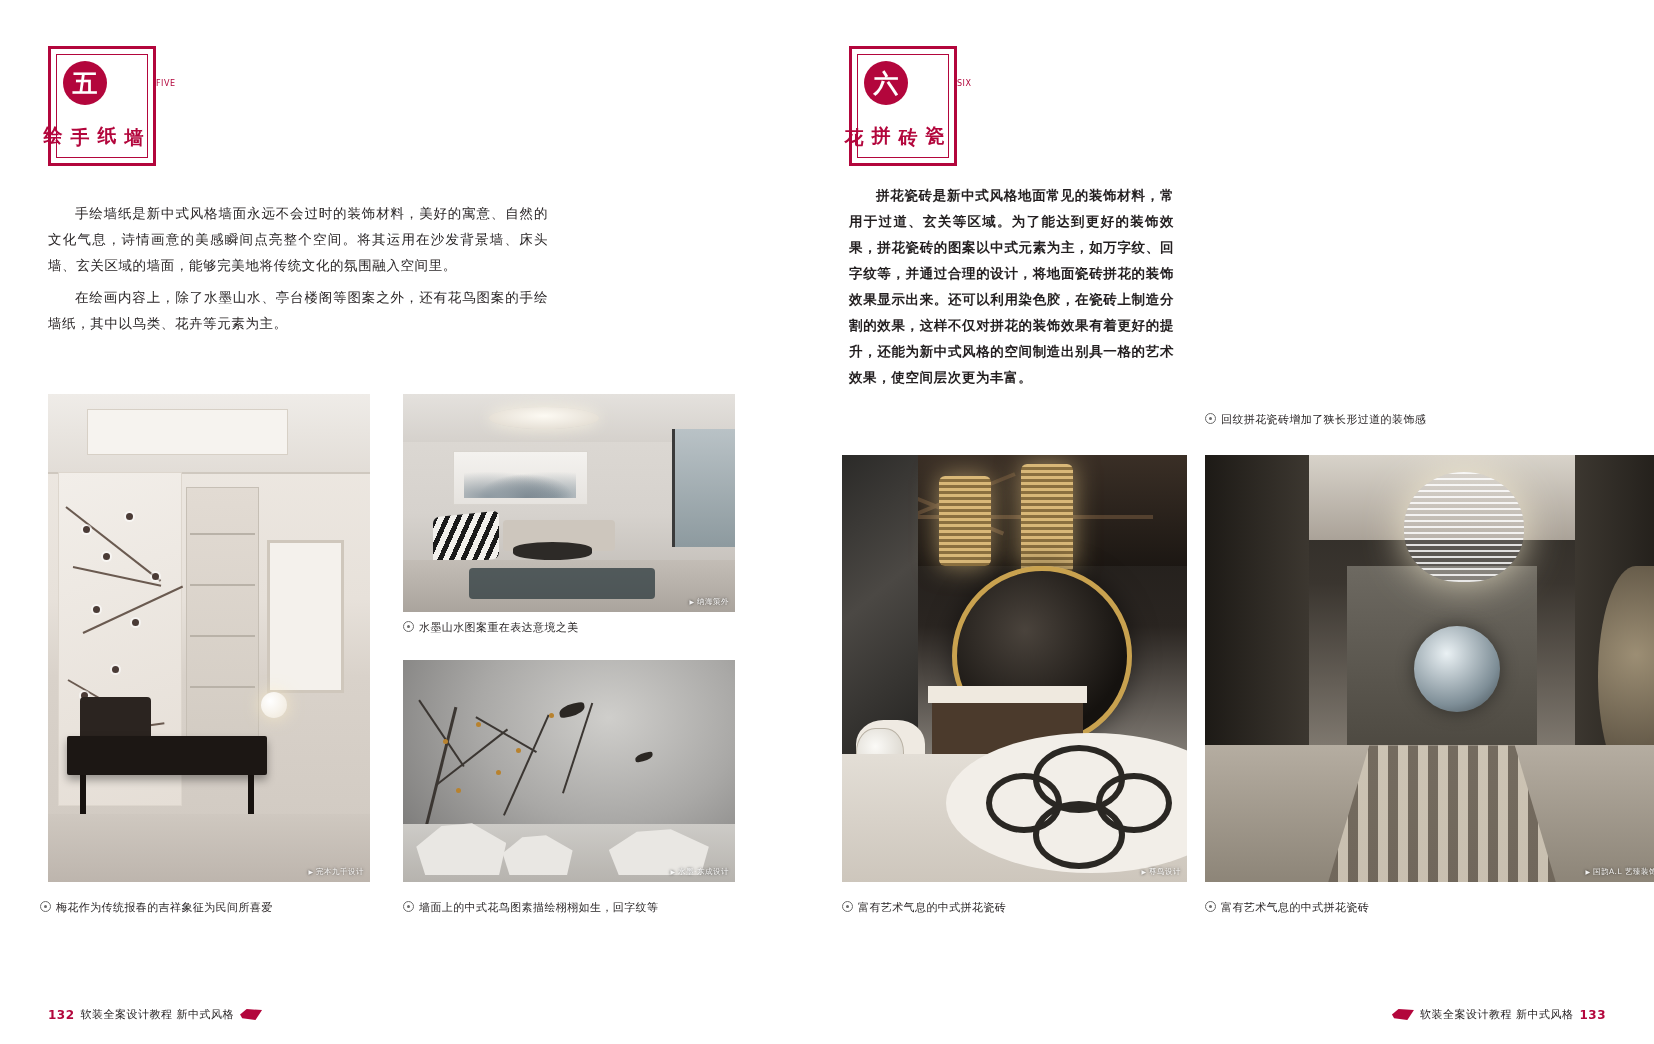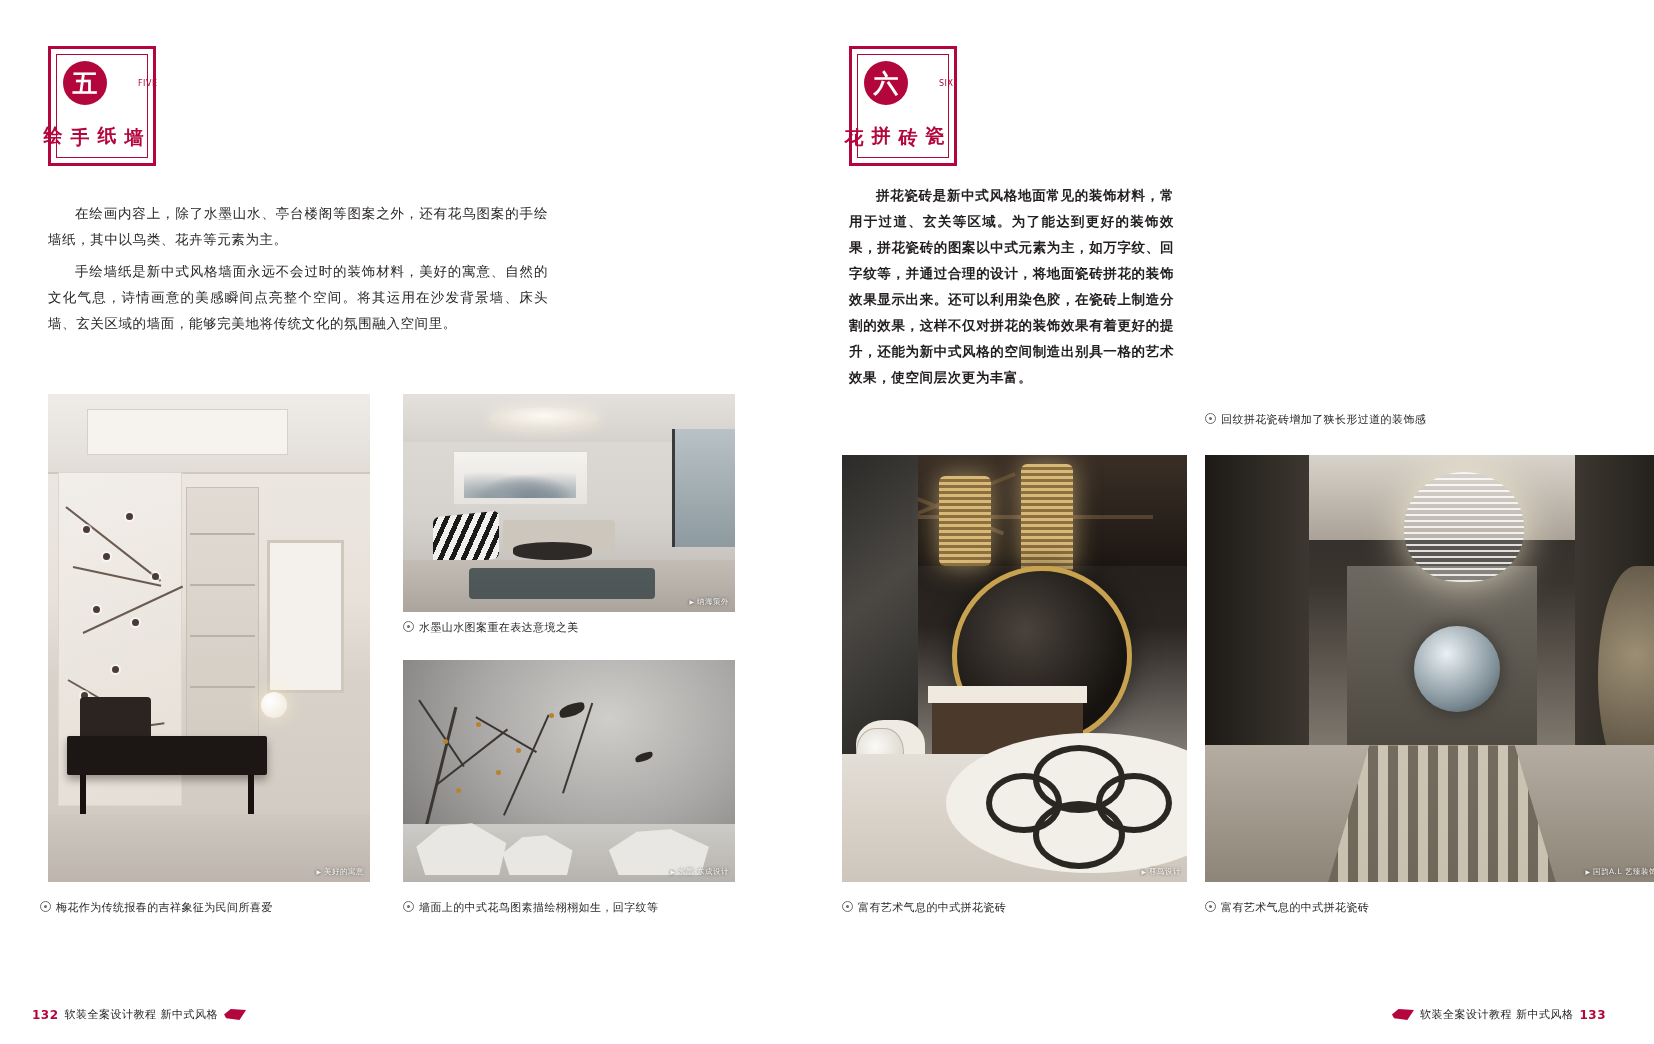--- a/index.html
+++ b/index.html
@@ -28,21 +28,21 @@
   }
   .badge .circle{
     position:absolute;left:12px;top:12px;
     width:44px;height:44px;border-radius:50%;
     background:#b3063c;color:#fff;
     font-family:"DejaVu Serif","Liberation Serif",serif;
     font-weight:bold;font-size:25px;
     display:flex;align-items:center;justify-content:center;
   }
   .badge .num-en{
-    position:absolute;left:43px;top:30px;
+    position:absolute;left:61px;top:30px;
     font-size:8px;color:#b3063c;letter-spacing:.5px;padding-left:44px;
   }
   .badge .title-cn{
     position:absolute;left:14px;top:62px;
     width:80px;
     display:flex;flex-direction:row-reverse;justify-content:flex-start;
     gap:6px;
   }
   .badge .title-cn span{
     writing-mode:vertical-rl;
@@ -102,21 +102,21 @@
     position:absolute;bottom:22px;
     font-size:11px;color:#231f20;
     display:flex;align-items:center;gap:6px;
     letter-spacing:.5px;
   }
   .footer .pg{color:#b3063c;font-weight:bold;font-size:12px;}
   .footer .logo{
     width:22px;height:11px;background:#b3063c;
     clip-path:polygon(0 50%,30% 0,100% 10%,70% 100%,10% 85%);
   }
-  .footer-left{left:32px;}
+  .footer-left{left:48px;}
   .footer-right{right:48px;}
 
   
   .img-base{position:absolute;inset:0;}
 
   
   .study{
     background:
       linear-gradient(180deg,#efeae4 0%,#e7e1da 42%,#d9d2ca 58%,#cfc8c0 100%);
   }
@@ -390,22 +390,22 @@
       <div class="num-en">FIVE</div>
       <div class="title-cn">
         <span>墙</span>
         <span>纸</span>
         <span>手</span>
         <span>绘</span>
       </div>
     </div>
 
     <div class="body-text" style="left:48px;top:200px;width:500px;">
+      <p>手绘墙纸是新中式风格墙面永远不会过时的装饰材料，美好的寓意、自然的文化气息，诗情画意的美感瞬间点亮整个空间。将其运用在沙发背景墙、床头墙、玄关区域的墙面，能够完美地将传统文化的氛围融入空间里。</p>
       <p>在绘画内容上，除了水墨山水、亭台楼阁等图案之外，还有花鸟图案的手绘墙纸，其中以鸟类、花卉等元素为主。</p>
-      <p>手绘墙纸是新中式风格墙面永远不会过时的装饰材料，美好的寓意、自然的文化气息，诗情画意的美感瞬间点亮整个空间。将其运用在沙发背景墙、床头墙、玄关区域的墙面，能够完美地将传统文化的氛围融入空间里。</p>
     </div>
 
     <div class="photo" style="left:48px;top:394px;width:322px;height:488px;">
       <div class="img-base study">
         <div class="ceiling"></div>
           <div class="ceil-inner"></div>
         <div class="wallpaper">
           <div class="branch" style="left:6%;top:10%;width:120px;height:2px;transform:rotate(38deg);"></div>
           <div class="branch" style="left:12%;top:28%;width:90px;height:2px;transform:rotate(12deg);"></div>
           <div class="branch" style="left:20%;top:48%;width:110px;height:2px;transform:rotate(-25deg);"></div>
@@ -429,21 +429,21 @@
             <i style="top:78%"></i>
         </div>
         <div class="artframe"></div>
         <div class="chair"></div>
         <div class="desk"></div>
         <div class="desk-leg" style="left:10%"></div>
         <div class="desk-leg" style="left:62%"></div>
         <div class="lamp"></div>
         <div class="floor"></div>
       </div>
-      <div class="wm">美好的寓意</div>
+      <div class="wm">完本九千设计</div>
     </div>
     <div class="caption" style="left:40px;top:900px;">
       <span class="dot"></span><span>梅花作为传统报春的吉祥象征为民间所喜爱</span>
     </div>
 
     <div class="photo" style="left:403px;top:394px;width:332px;height:218px;">
       <div class="img-base living">
         <div class="ceil"></div>
           <div class="lightcircle"></div>
         <div class="inkwall">

